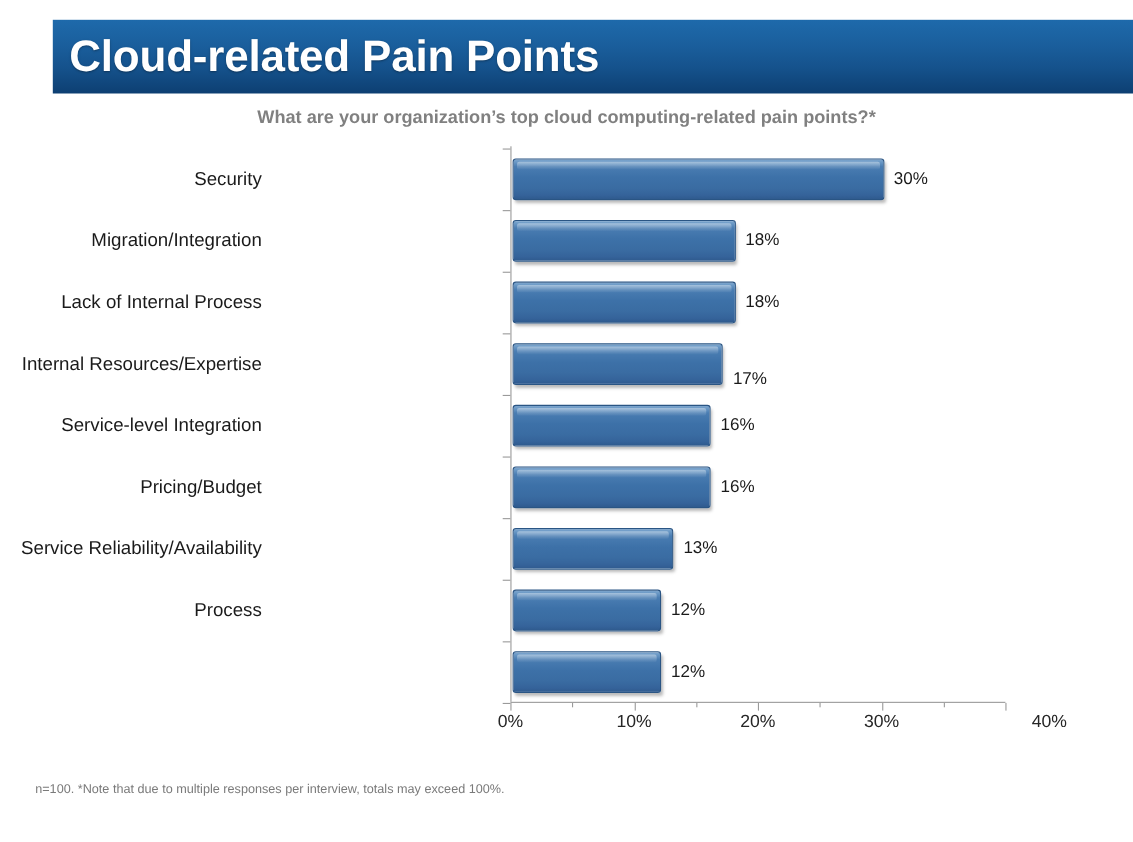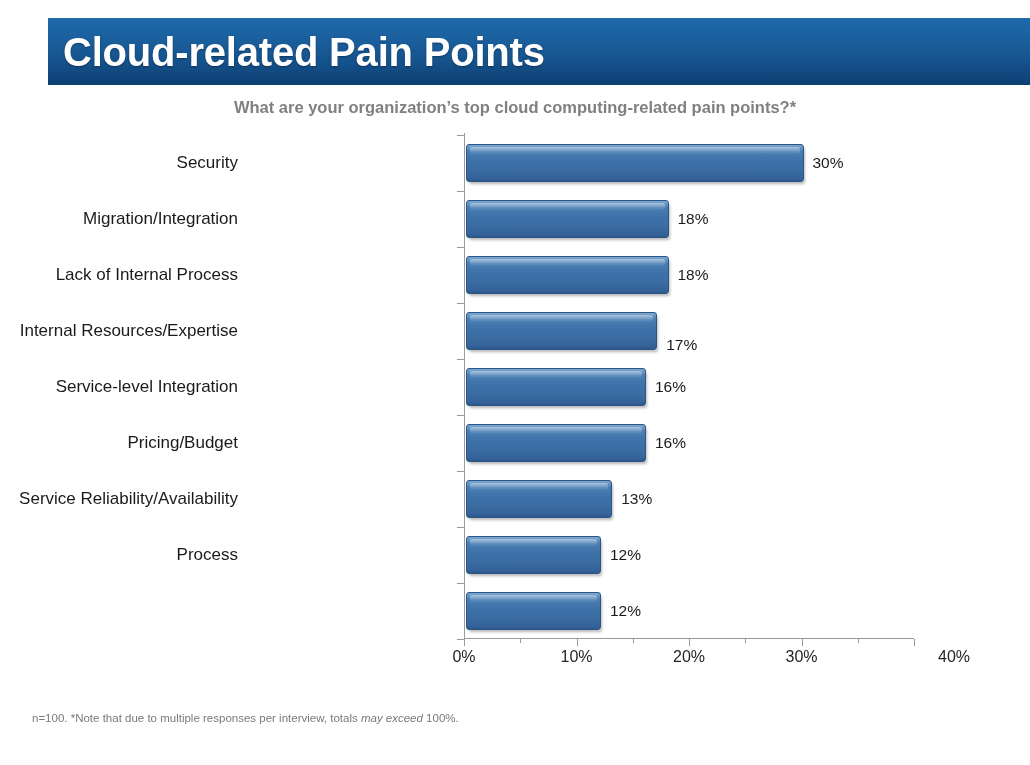--- a/index.html
+++ b/index.html
@@ -167,21 +167,21 @@
 
   
   #footnote {
     position: absolute;
     left: 32px;
     top: 712px;
     font-size: 11.5px;
     color: #7a7a7a;
     white-space: nowrap;
   }
-  #footnote .em { font-style: italic; }
+  #footnote .em { }
 </style>
 </head>
 <body>
 
 <div id="title-banner">
   <div id="title-text">Cloud-related Pain Points</div>
 </div>
 
 <div id="chart-subtitle">What are your organization’s top cloud computing-related pain points?*</div>
 

